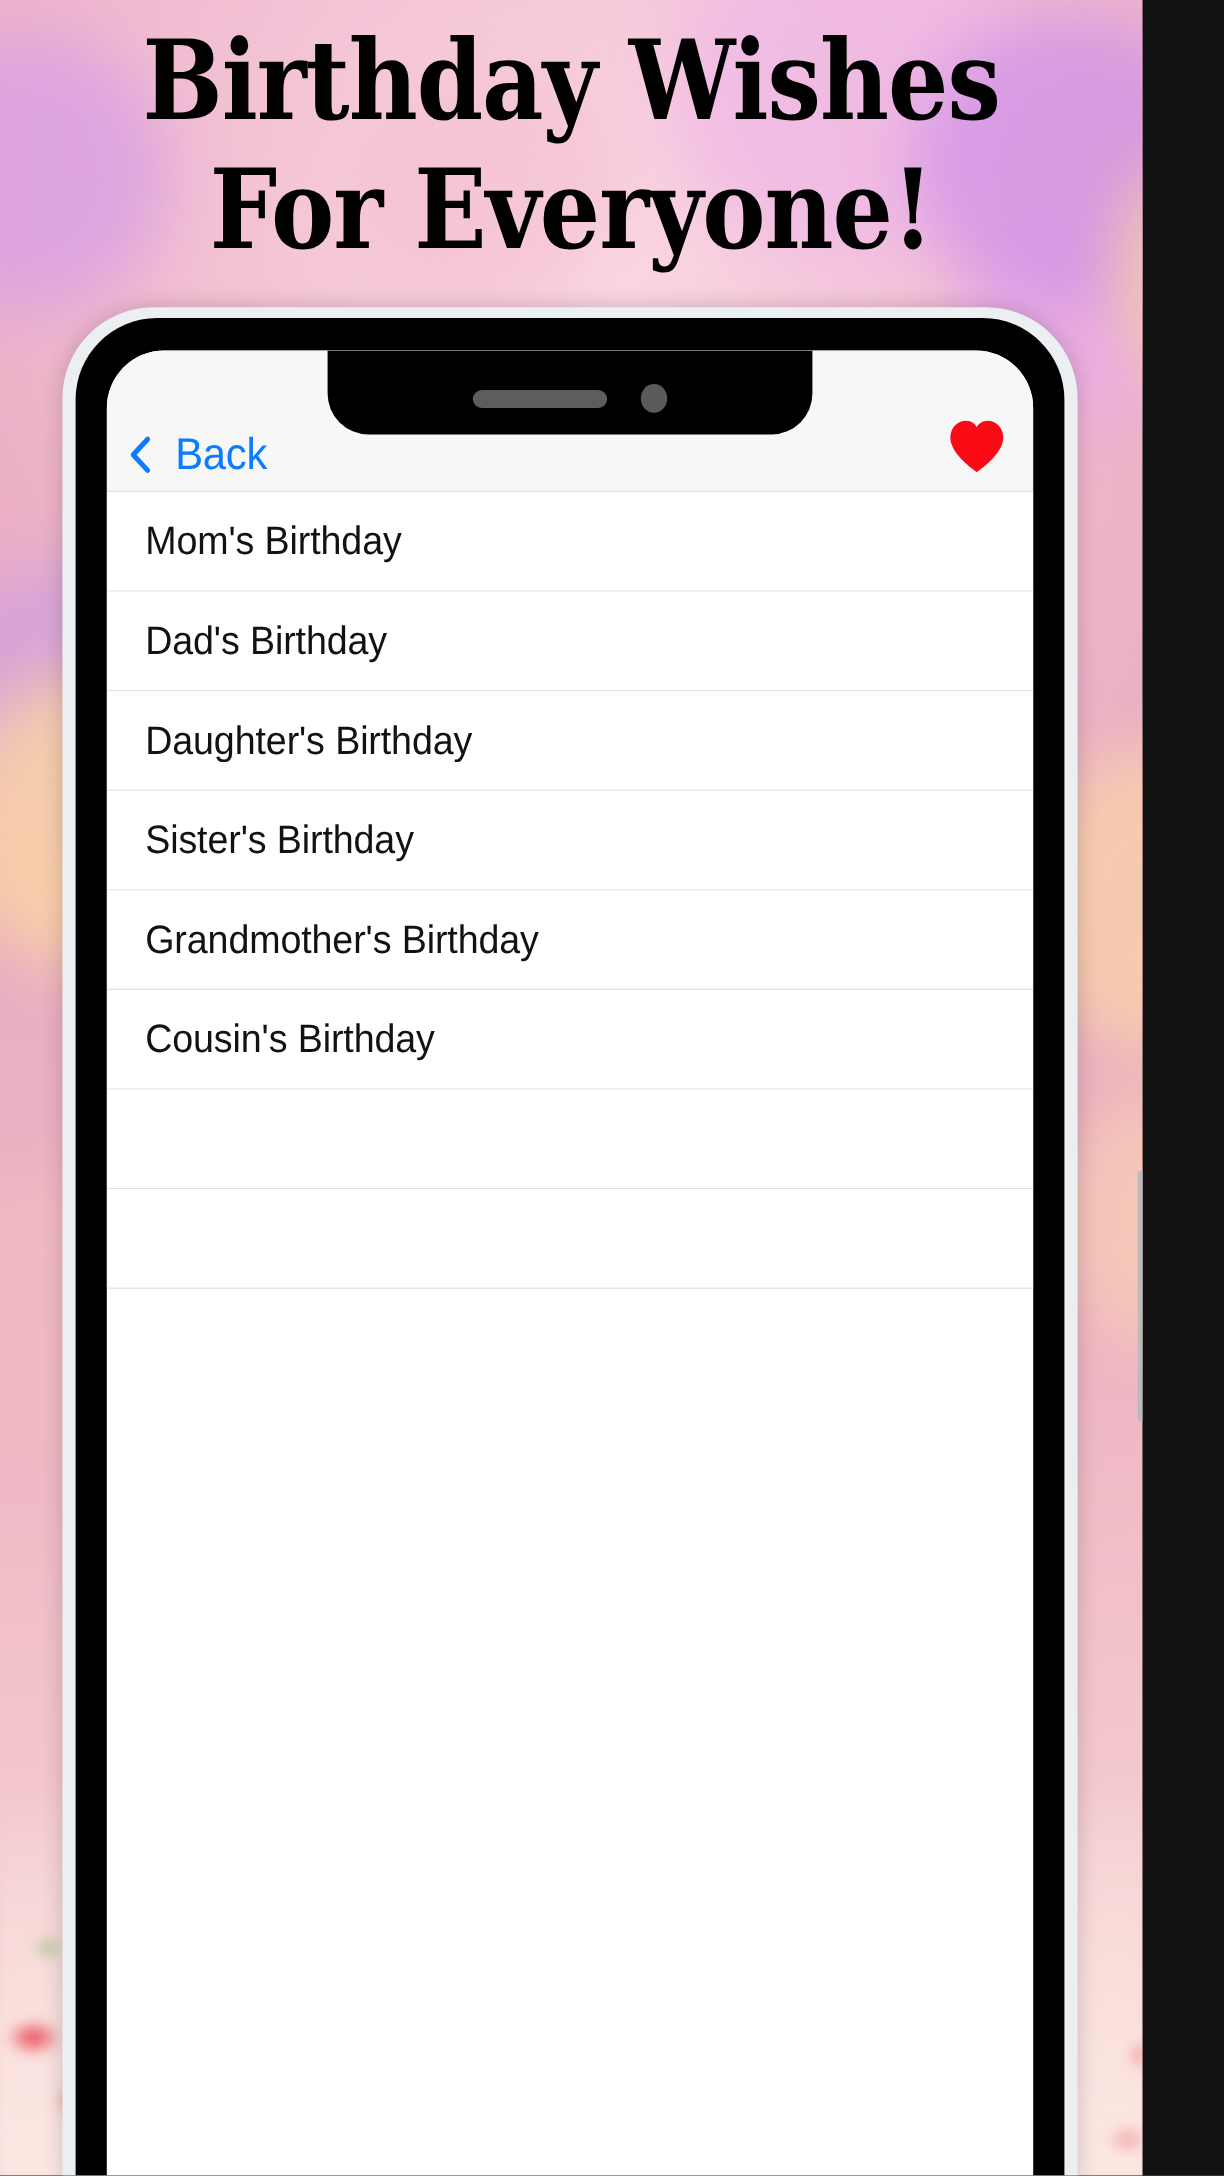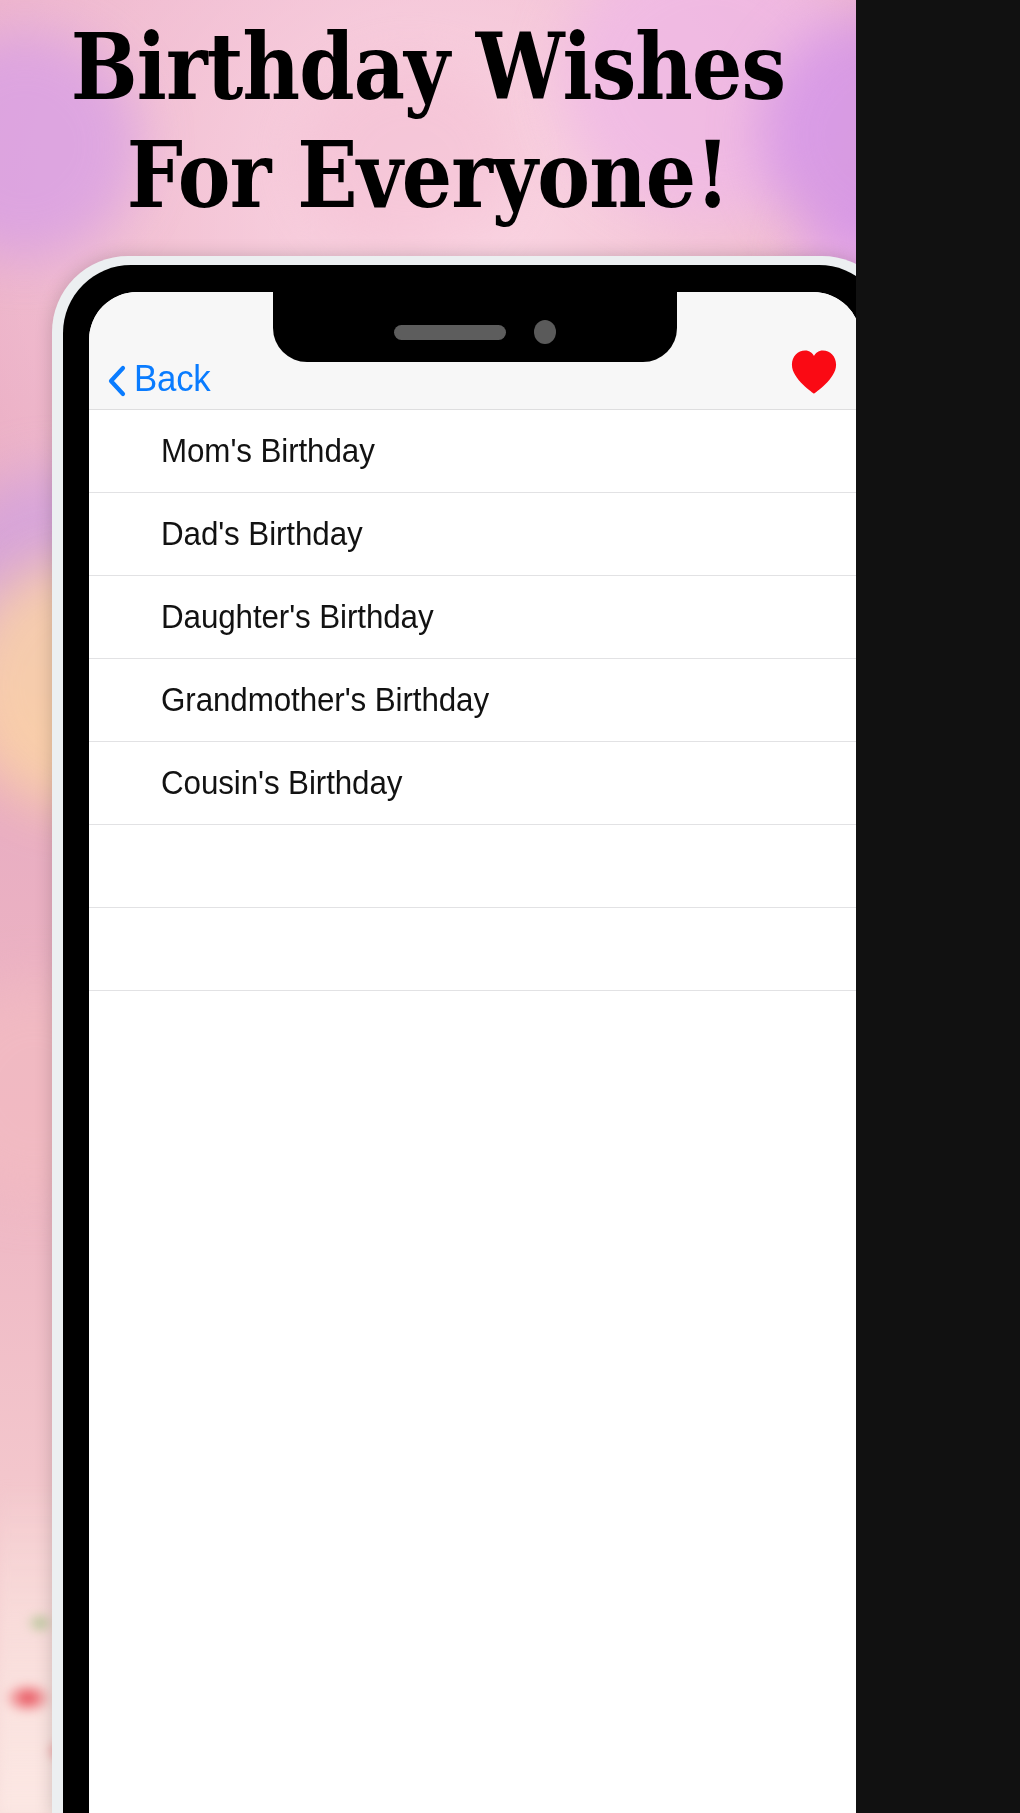--- a/index.html
+++ b/index.html
@@ -7,21 +7,21 @@
     margin: 0;
     padding: 0;
     background: #111;
   }
   body {
     font-family: "Liberation Sans", sans-serif;
   }
 
   #screen {
     position: relative;
-    width: 856px;
+    width: 952px;
     height: 1813px;
     overflow: hidden;
     background: #e7a9bf;
   }
 
   
   .bg-base {
     position: absolute;
     inset: 0;
     background:
@@ -160,22 +160,22 @@
     height: 118px;
     background: #f7f7f7;
     border-bottom: 1px solid #dededf;
     box-sizing: border-box;
   }
   .back-btn {
     position: absolute;
     left: 18px;
     bottom: 12px;
     display: flex;
-    align-items: flex-end;
-    gap: 8px;
+    align-items: center;
+    gap: 20px;
     cursor: pointer;
   }
   .chevron-left {
     width: 19px;
     height: 32px;
     flex: 0 0 auto;
   }
   .back-label {
     color: #0a7cff;
     font-size: 37px;
@@ -196,21 +196,21 @@
   .fav-btn svg { display: block; width: 100%; height: 100%; }
 
   
   .list {
     background: #fff;
   }
   .list-item {
     height: 83px;
     display: flex;
     align-items: center;
-    padding-left: 72px;
+    padding-left: 32px;
     border-bottom: 1px solid #e2e2e4;
     box-sizing: border-box;
     background: #fff;
     cursor: pointer;
   }
   .list-item .label {
     font-size: 33px;
     color: #121212;
     font-weight: 500;
     letter-spacing: -.1px;
@@ -278,20 +278,23 @@
           <div class="list-item">
             <span class="label">Mom's Birthday</span>
           </div>
           <div class="list-item">
             <span class="label">Dad's Birthday</span>
           </div>
           <div class="list-item">
             <span class="label">Daughter's Birthday</span>
           </div>
           <div class="list-item">
+            <span class="label">Sister's Birthday</span>
+          </div>
+          <div class="list-item">
             <span class="label">Grandmother's Birthday</span>
           </div>
           <div class="list-item">
             <span class="label">Cousin's Birthday</span>
           </div>
           <div class="list-item empty">
             <span class="label"></span>
           </div>
           <div class="list-item empty">
             <span class="label"></span>

